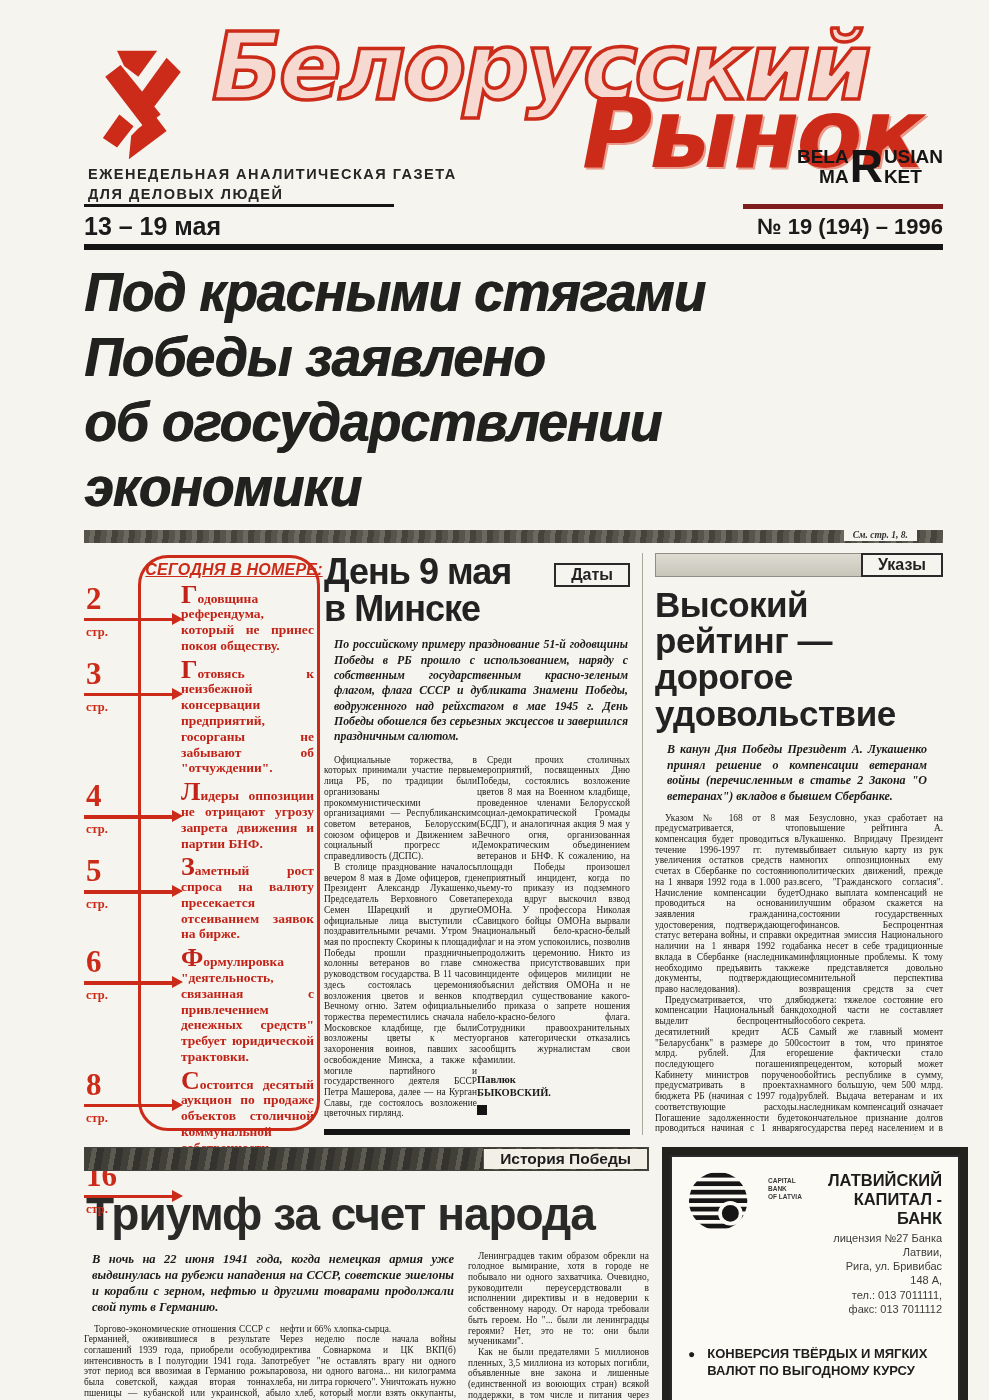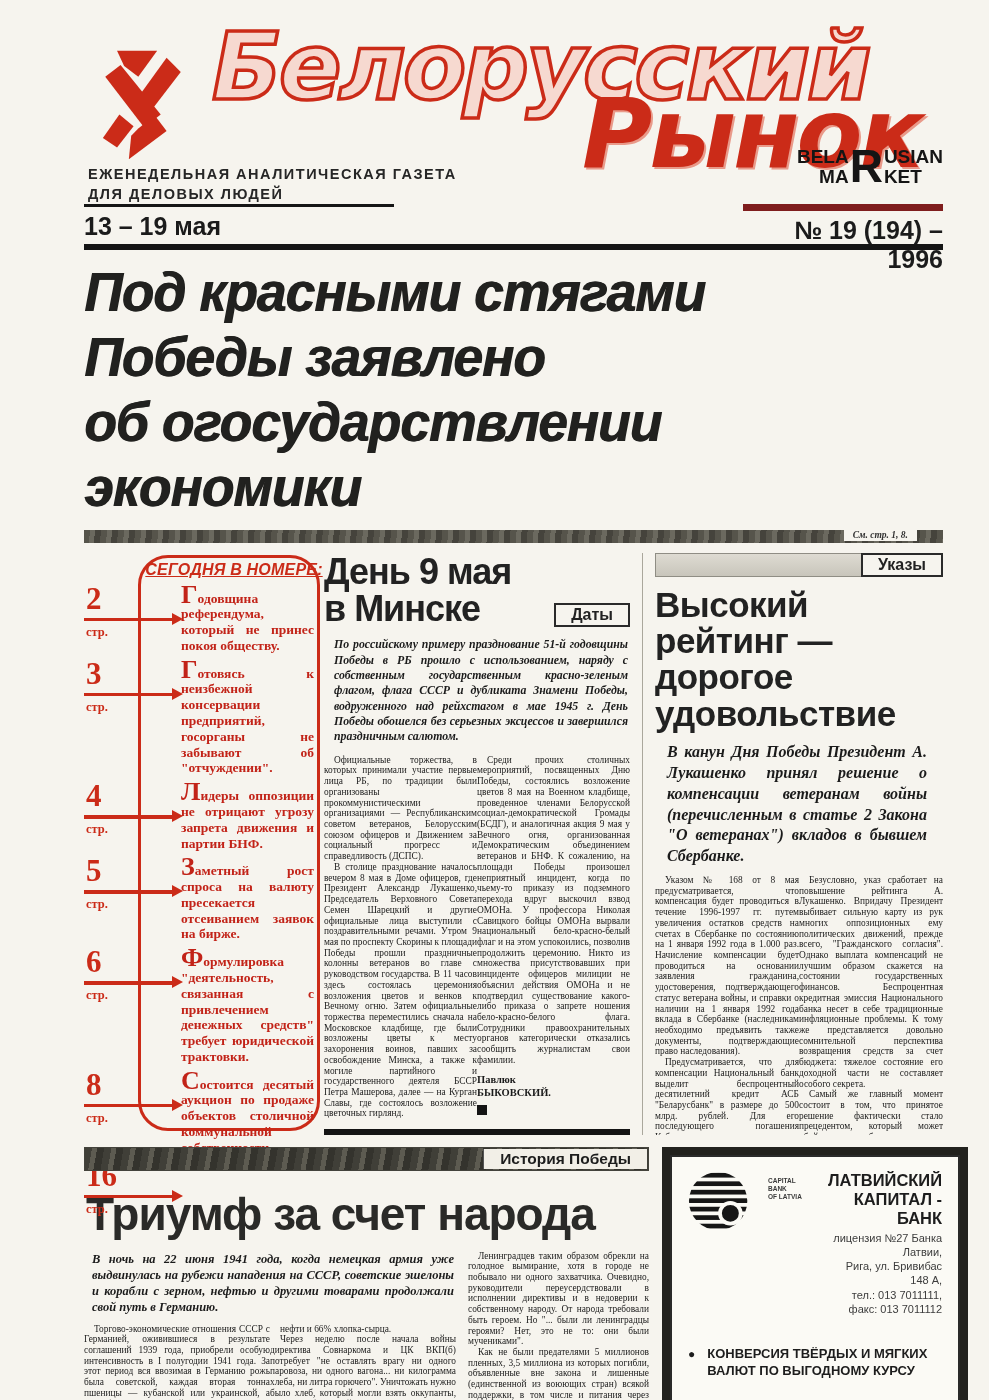--- a/index.html
+++ b/index.html
@@ -24,22 +24,22 @@
   }
   .mast-sub { position:absolute; left:4px; top:138px; font-family:"Liberation Sans", sans-serif;
     font-size:14.5px; font-weight:bold; letter-spacing:1.5px; line-height:1.4; color:#262626; }
   .mast-date { position:absolute; left:0; top:178px; width:310px; border-top:3px solid #151515;
     padding-top:5px; font-family:"Liberation Sans", sans-serif; font-weight:bold; font-size:25px; }
   .en-name { position:absolute; right:0; top:120px; display:flex; align-items:center;
     font-family:"Liberation Sans", sans-serif; font-weight:bold; color:#151515; }
   .en-name .cl { text-align:right; font-size:19px; line-height:1.05; }
   .en-name .cr { text-align:left; font-size:19px; line-height:1.05; }
   .en-name .bigR { font-size:46px; line-height:0.9; padding:0 1px; }
-  .mast-issue { position:absolute; right:0; top:178px; width:200px; border-top:7px solid #7f1d1d;
-    padding-top:5px; text-align:right; font-family:"Liberation Sans", sans-serif; font-weight:bold; font-size:25px; }
+  .mast-issue { position:absolute; right:0; top:178px; width:200px; border-top:5px solid #7f1d1d;
+    padding-top:5px; text-align:right; font-family:"Liberation Sans", sans-serif; font-weight:bold; font-size:22px; }
   .rule { height:6px; background:#151515; margin-top:4px; }
 
   
   .banner { margin-top:10px; font-family:"Liberation Sans", sans-serif; font-weight:900;
     font-style:italic; font-size:55px; line-height:1.18; letter-spacing:-1px; color:#21211f;
     transform:scaleX(.97); transform-origin:left; text-shadow:1px 0 0 #21211f; }
   .see-bar { margin-top:10px; height:13px; position:relative;
     background:repeating-linear-gradient(95deg,#56544b 0 6px,#6b695f 6px 11px,#45433c 11px 17px); }
   .see-box { position:absolute; right:26px; top:0.5px; bottom:1.5px; background:#f6f4ee;
     padding:0 9px; font-size:9.5px; font-style:italic; font-weight:bold; line-height:11px; color:#333; }
@@ -69,34 +69,34 @@
   .lead { font-weight:bold; font-style:italic; font-size:11.8px; line-height:1.3; text-align:justify; }
   .two-cols { display:flex; }
   .tcol { flex:1; min-width:0; font-size:9.4px; line-height:1.14; text-align:justify; }
   .tcol p { text-indent:10px; }
   .byline { font-weight:bold; font-size:10.5px; line-height:1.25; margin-top:7px; }
   .endmark { width:10px; height:10px; background:#141414; margin-top:6px; }
 
   
   .mid-col { width:318px; flex:none; padding-right:12px; display:flex; flex-direction:column; overflow:hidden; }
   .mid-head { position:relative; }
-  .mid-head .tag-box { position:absolute; right:0; top:10px;margin-top:40px; }
+  .mid-head .tag-box { position:absolute; right:0; top:10px; }
   .art-title { font-family:"Liberation Sans", sans-serif; font-weight:900; font-size:36px;
     line-height:1.04; letter-spacing:-1px; color:#222; }
   .mid-lead { margin:10px 2px 8px 10px; }
   .mid-col .two-cols { margin-top:2px; flex:1; overflow:hidden; }
   .mid-endbar { height:6px; background:#141414; margin-top:5px; }
 
   
   .right-col { flex:1; border-left:1px solid #aaa79c; padding-left:12px; display:flex; flex-direction:column; overflow:hidden; }
   .tag-bar { display:flex; height:25px; }
   .tag-bar .bar-line { flex:1; background:linear-gradient(#dedbd2,#c8c5bb); border:1px solid #8f8d84; border-right:none; }
   .tag-bar .tag-box { font-size:16px; }
   .right-col .art-title { margin-top:10px; font-size:35px; letter-spacing:-0.5px; }
-  .right-lead { margin:10px 16px 8px 12px; font-size:16px; }
+  .right-lead { margin:10px 16px 8px 12px; font-size:12px; }
   .comment-head { font-family:"Liberation Sans", sans-serif; font-weight:bold; font-style:italic;
     font-size:13.5px; text-decoration:underline; margin:7px 0 4px; text-indent:0; }
 
   
   .bottom-row { display:flex; gap:13px; margin-top:12px; }
   .hist-col { width:565px; flex:none; overflow:hidden; }
   .hist-bar { height:24px; position:relative; border:1px solid #44433c;
     background:repeating-linear-gradient(100deg,#403f38 0 7px,#5d5b51 7px 12px,#34332d 12px 19px); }
   .hist-box { position:absolute; right:1px; top:1px; bottom:1px; background:#f2efe7;
     border-left:1px solid #555; padding:0 16px; font-family:"Liberation Sans", sans-serif;

